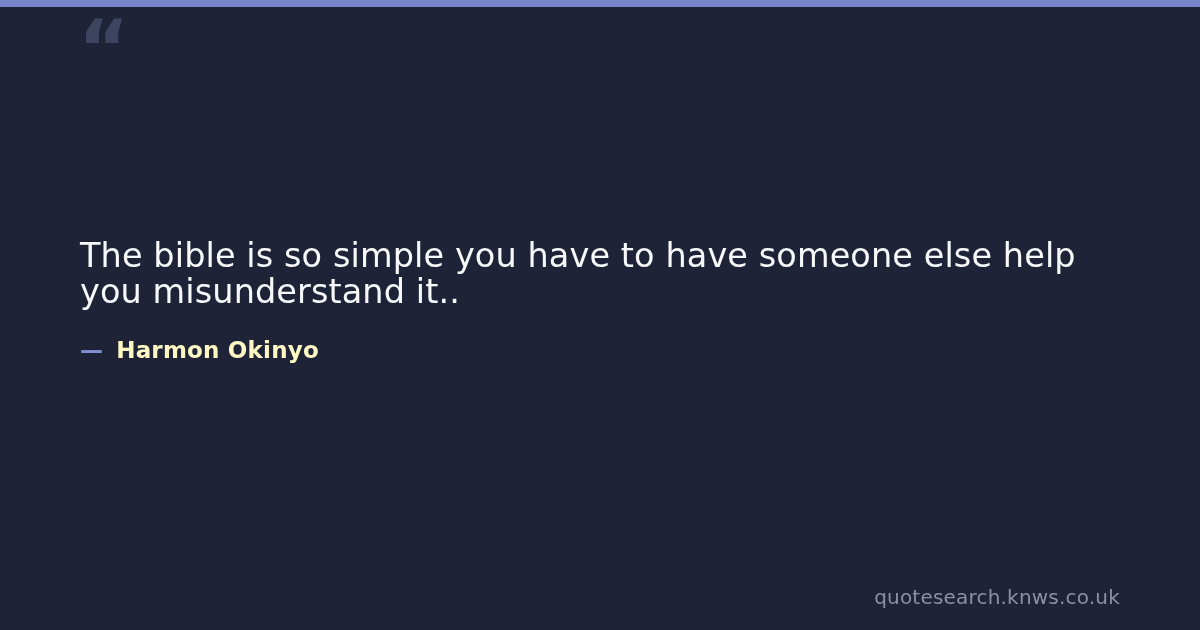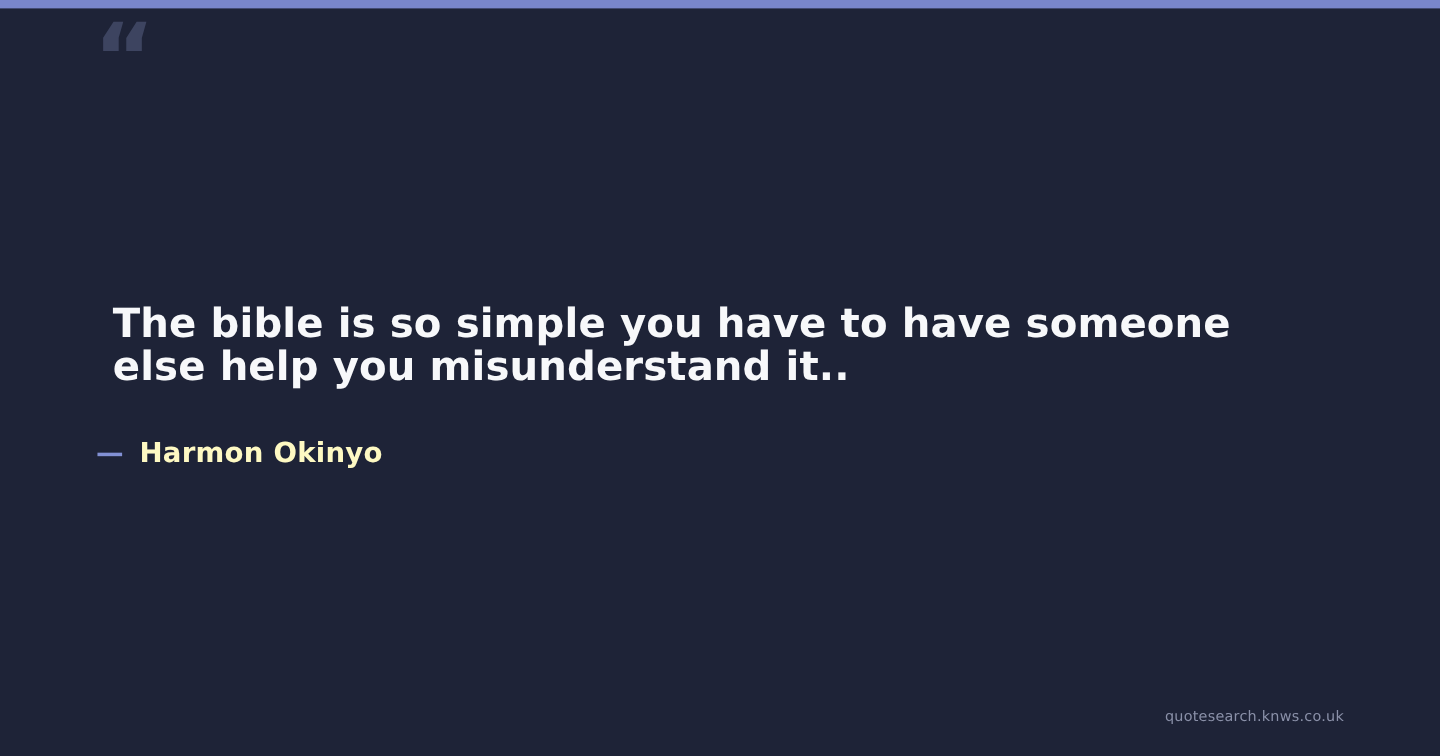--- a/index.html
+++ b/index.html
@@ -47,24 +47,24 @@
   }
 
   .content-block {
     position: absolute;
     left: 80px;
     top: 238px;
     width: 1040px;
   }
 
   .quote-text {
-    margin: 14px;
+    margin: 0;
     font-family: "DejaVu Sans", "Liberation Sans", sans-serif;
     font-size: 33.5px;
-    font-weight: 700;
+    font-weight: 400;
     line-height: 36px;
     color: #f7f8fa;
     letter-spacing: 0.1px;
     white-space: normal;
   }
 
   .attribution {
     margin: 0;
     padding-top: 26px;
     font-family: "DejaVu Sans", "Liberation Sans", sans-serif;
@@ -85,21 +85,21 @@
 
   .attribution-name {
     color: #fef9c3;
   }
 
   .watermark {
     position: absolute;
     right: 80px;
     bottom: 23px;
     font-family: "DejaVu Sans", "Liberation Sans", sans-serif;
-    font-size: 12px;
+    font-size: 20px;
     font-weight: 400;
     line-height: 20px;
     color: #8a90a8;
     letter-spacing: 0.2px;
   }
 </style>
 </head>
 <body>
 
 <div class="quote-card">

